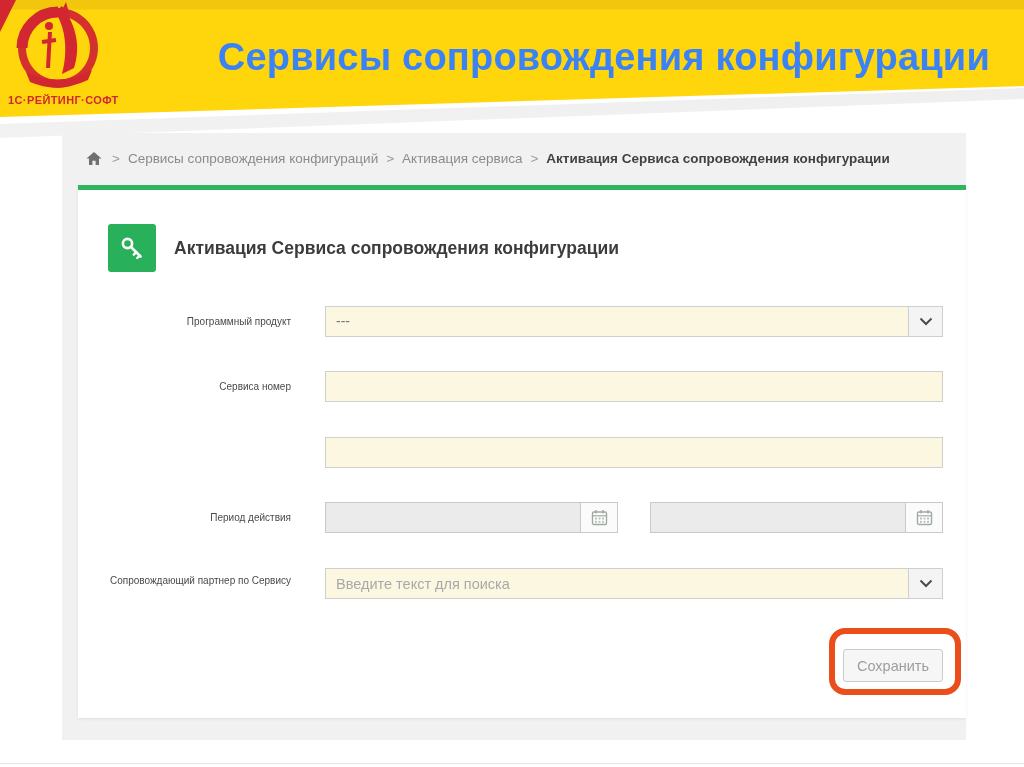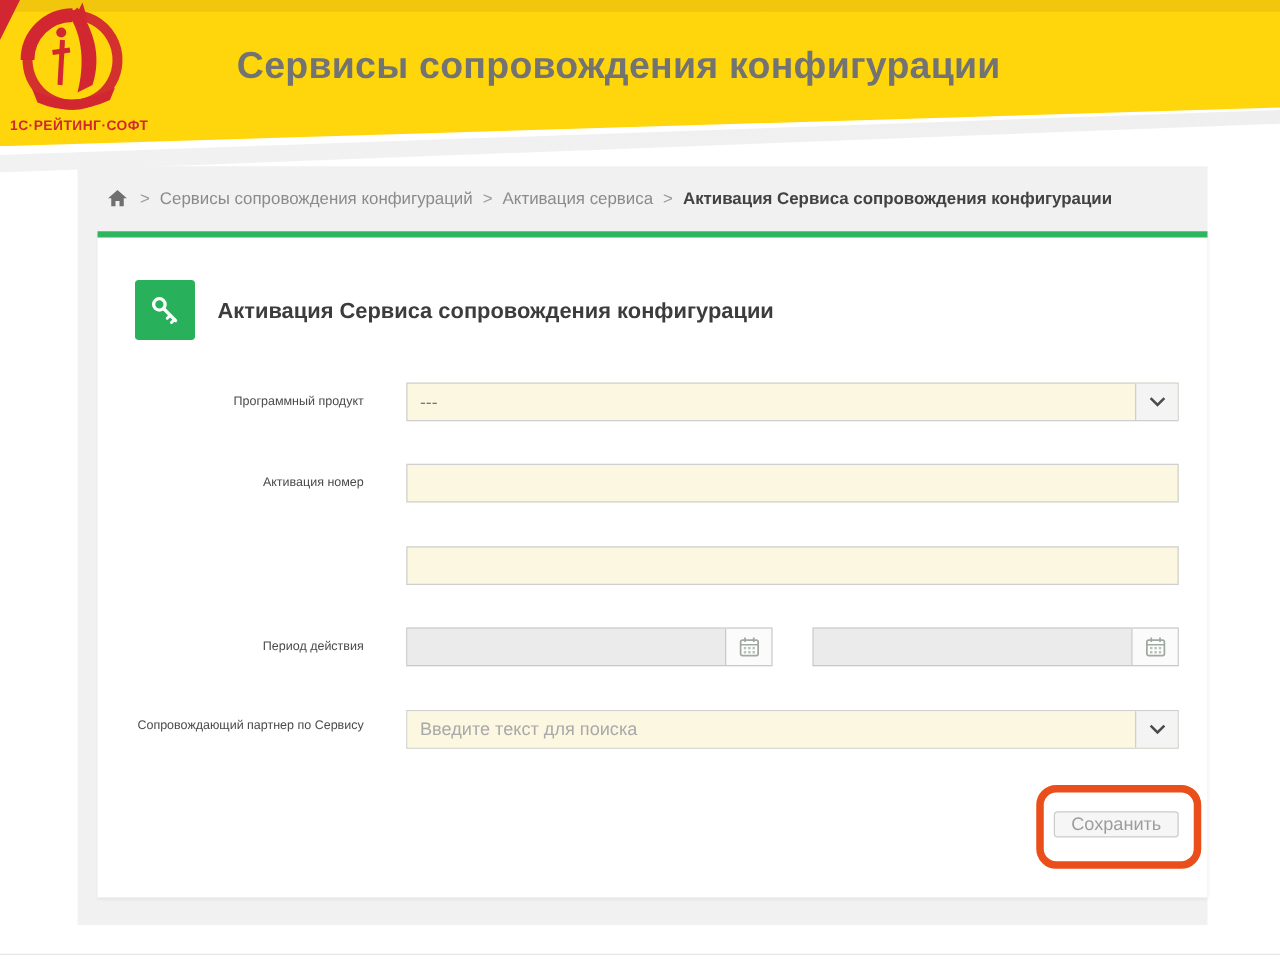--- a/index.html
+++ b/index.html
@@ -8,22 +8,22 @@
 
   
   .band-streak{position:absolute;left:0;top:0;width:1024px;height:150px;
     background:linear-gradient(180deg,#e9e9e9,#f3f3f3);
     clip-path:polygon(0 124px,1024px 88px,1024px 99px,0 138px);}
   .band{position:absolute;left:0;top:0;width:1024px;height:120px;
     background:linear-gradient(180deg,#f2c60d 0,#f2c60d 9px,#ffd60b 10px,#ffd60b 100%);
     clip-path:polygon(0 0,1024px 0,1024px 86px,0 117px);}
   .corner-wedge{position:absolute;left:0;top:0;width:20px;height:32px;
     background:#d22730;clip-path:polygon(0 0,16px 0,0 32px);}
-  .header-title{position:absolute;left:0;top:36px;width:990px;text-align:center;
-    font-size:30px;font-weight:bold;color:#737373;letter-spacing:.2px;}
+  .header-title{position:absolute;left:0;top:36px;width:990px;text-align:right;
+    font-size:38px;font-weight:bold;color:#3b82f6;letter-spacing:.2px;}
   .logo{position:absolute;left:8px;top:2px;width:110px;text-align:left;}
   .logo-text{font-size:11px;font-weight:bold;color:#d22730;letter-spacing:.4px;margin-top:-4px;white-space:nowrap;}
 
   
   .panel{position:absolute;left:62px;top:133px;width:904px;height:607px;background:#f1f1f1;}
   .breadcrumb{position:absolute;left:24px;top:15px;height:20px;display:flex;align-items:center;
     font-size:13.5px;color:#8b8b8b;white-space:nowrap;}
   .breadcrumb .sep{margin:0 8px;color:#9b9b9b;}
   .breadcrumb .crumb{color:#8b8b8b;cursor:pointer;}
   .breadcrumb .crumb.current{color:#424242;font-weight:bold;cursor:default;}
@@ -55,21 +55,21 @@
   .combo .dd-btn{width:33px;border-left:1px solid #cfcfcf;background:#f4f4f4;display:flex;
     align-items:center;justify-content:center;cursor:pointer;}
 
   .dategroup{position:absolute;width:293px;height:31px;box-sizing:border-box;border:1px solid #c9c9c9;
     display:flex;background:#ebebeb;}
   .dategroup input{flex:1;border:none;background:#ebebeb;min-width:0;outline:none;font-size:14px;color:#555;padding:0 8px;
     font-family:"Liberation Sans","DejaVu Sans",sans-serif;}
   .dategroup .cal-btn{width:36px;background:#fbfbfb;border-left:1px solid #c9c9c9;display:flex;
     align-items:center;justify-content:center;cursor:pointer;}
 
-  .save-btn{position:absolute;left:765px;top:459px;width:100px;height:21px;background:#f6f6f6;
+  .save-btn{position:absolute;left:765px;top:459px;width:100px;height:33px;background:#f6f6f6;
     border:1px solid #cbcbcb;border-radius:3px;font-size:14.5px;color:#9d9d9d;cursor:pointer;
     font-family:"Liberation Sans","DejaVu Sans",sans-serif;}
   .save-annotation{position:absolute;left:751px;top:438px;width:132px;height:67px;box-sizing:border-box;
     border:6px solid #e94e1b;border-radius:16px;pointer-events:none;}
 
   .bottom-rule{position:absolute;left:0;top:763px;width:1024px;height:1px;background:#e6e6e6;}
 </style>
 </head>
 <body>
 
@@ -134,21 +134,21 @@
         <div class="combo">
           <div class="val">---</div>
           <div class="dd-btn">
             <svg width="14" height="9" viewBox="0 0 14 9">
               <polyline points="1.5,1.5 7,7 12.5,1.5" fill="none" stroke="#4c4c4c" stroke-width="2"></polyline>
               </svg>
           </div>
         </div>
       </div>
 
-      <div class="flabel" style="top:181px;">Активация номер</div>
+      <div class="flabel" style="top:181px;">Сервиса номер</div>
       <div class="field" style="top:181px;">
         <input class="inp" type="text" value="" style="">
       </div>
 
       <div class="field" style="top:247px;">
         <input class="inp" type="text" value="" style="">
       </div>
 
       <div class="flabel" style="top:312px;">Период действия</div>
       <div class="dategroup" style="left:247px;top:312px;">

